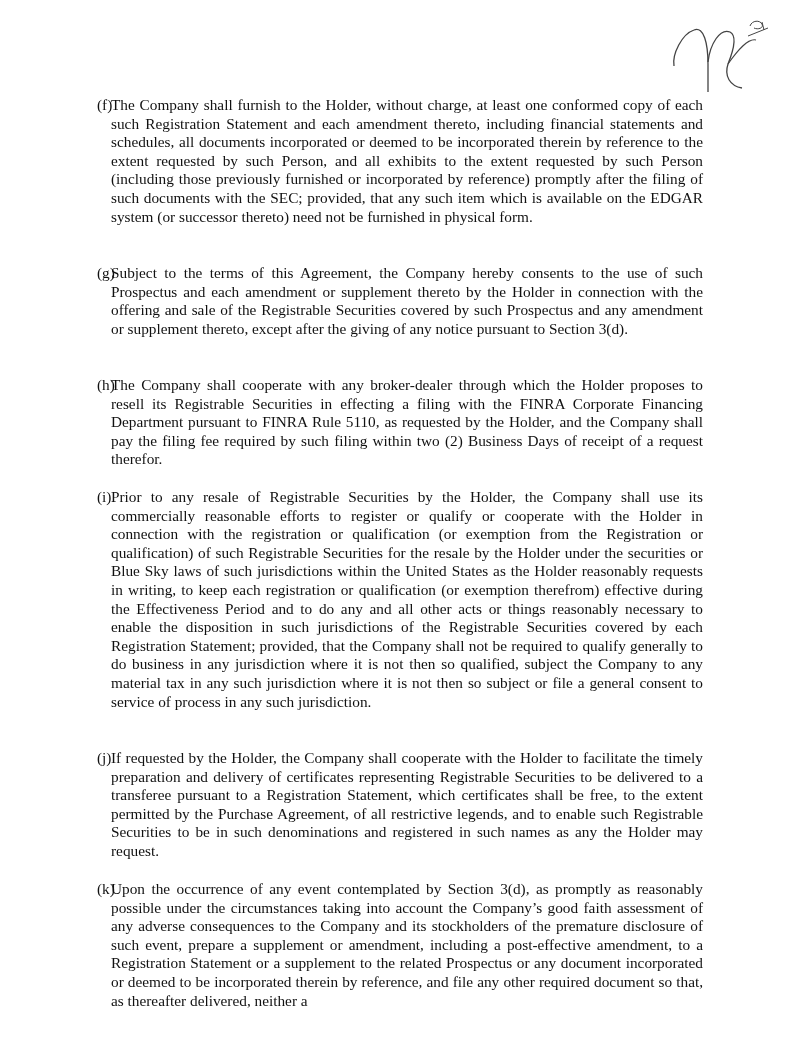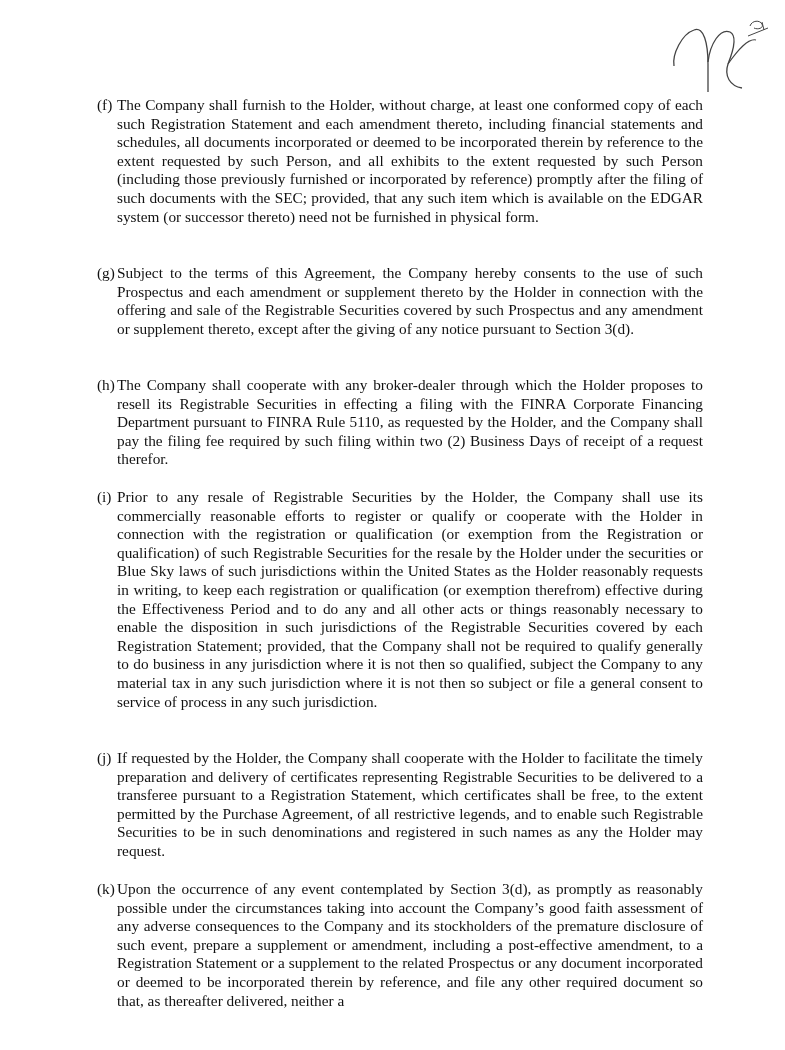--- a/index.html
+++ b/index.html
@@ -9,21 +9,21 @@
   .para {
     position: absolute;
     left: 97px;
     width: 606px;
     font-family: "Liberation Serif", serif;
     font-size: 15.3px;
     line-height: 18.6px;
     color: #111;
   }
   .para .label { position: absolute; left: 0; top: 0; }
-  .para .body { margin-left: 20px; text-align: justify; }
+  .para .body { margin-left: 14px; text-align: justify; }
   #p-f { top: 96px; }
   #p-g { top: 264px; }
   #p-h { top: 376px; }
   #p-i { top: 488px; }
   #p-j { top: 749px; }
   #p-k { top: 880px; }
 </style>
 </head>
 <body>
 

